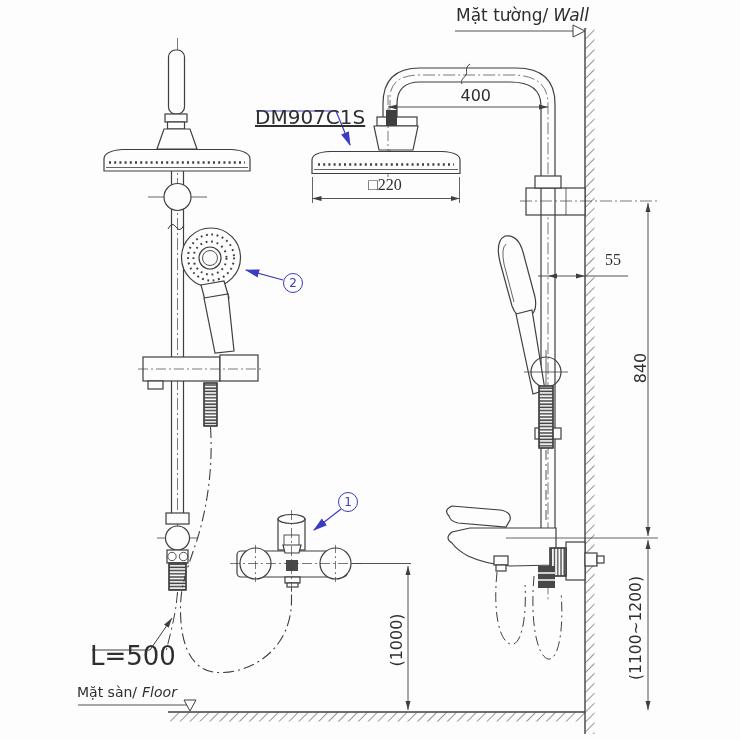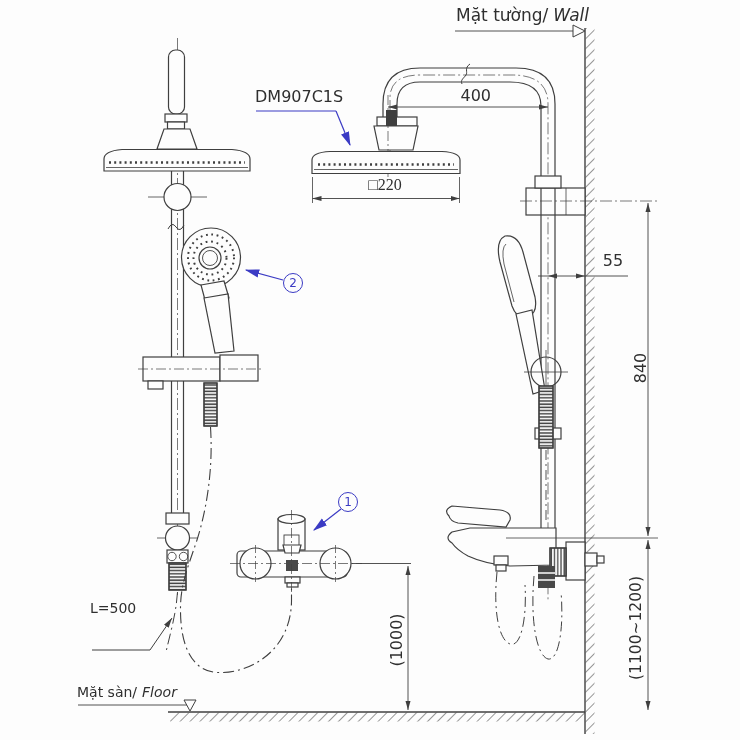--- a/index.html
+++ b/index.html
@@ -3,29 +3,29 @@
 <meta charset="utf-8">
 <style>
   html,body{margin:0;padding:0;background:#fdfdfd;}
   .stage{position:relative;width:740px;height:740px;background:#fdfdfd;overflow:hidden;
          font-family:"DejaVu Sans",sans-serif;color:#2f2f2f;}
   .stage svg{position:absolute;left:0;top:0;}
   .lbl{position:absolute;white-space:nowrap;font-size:16px;color:#2f2f2f;}
   .it{font-style:italic;}
   .gap>span{margin-right:5px;}
   #wall-label{left:456px;top:5px;font-size:17px;}
-  #model-label{left:255px;top:87px;font-size:16px;}
+  #model-label{left:255px;top:105px;font-size:20px;text-decoration:underline;}
   #dim-400{left:441px;top:86px;width:50px;text-align:right;}
   #dim-220{left:345px;top:176px;width:80px;text-align:center;font-family:Liberation Serif, serif;}
-  #dim-55{left:598px;top:251px;width:30px;text-align:center;}
+  #dim-55{left:598px;top:251px;width:30px;text-align:center;font-family:Liberation Serif, serif;}
   .rot{display:flex;align-items:center;justify-content:center;transform:rotate(-90deg);}
   #dim-840{left:620px;top:358px;width:40px;height:20px;}
   #dim-1000{left:364px;top:630px;width:64px;height:20px;}
   #dim-1100{left:581px;top:618px;width:110px;height:20px;font-size:15.5px;}
-  #hose-label{left:90px;top:600px;font-size:14px;}
+  #hose-label{left:90px;top:641px;font-size:26px;}
   #floor-label{left:77px;top:684px;font-size:14px;}
   .callout{position:absolute;width:18px;height:18px;border:1.5px solid #3b3bc4;border-radius:50%;
            color:#3b3bc4;font-size:12px;display:flex;align-items:center;justify-content:center;
            background:#fdfdfd;}
   #callout-1{left:338px;top:492px;}
   #callout-2{left:283px;top:273px;}
 </style>
 </head>
 <body>
 

